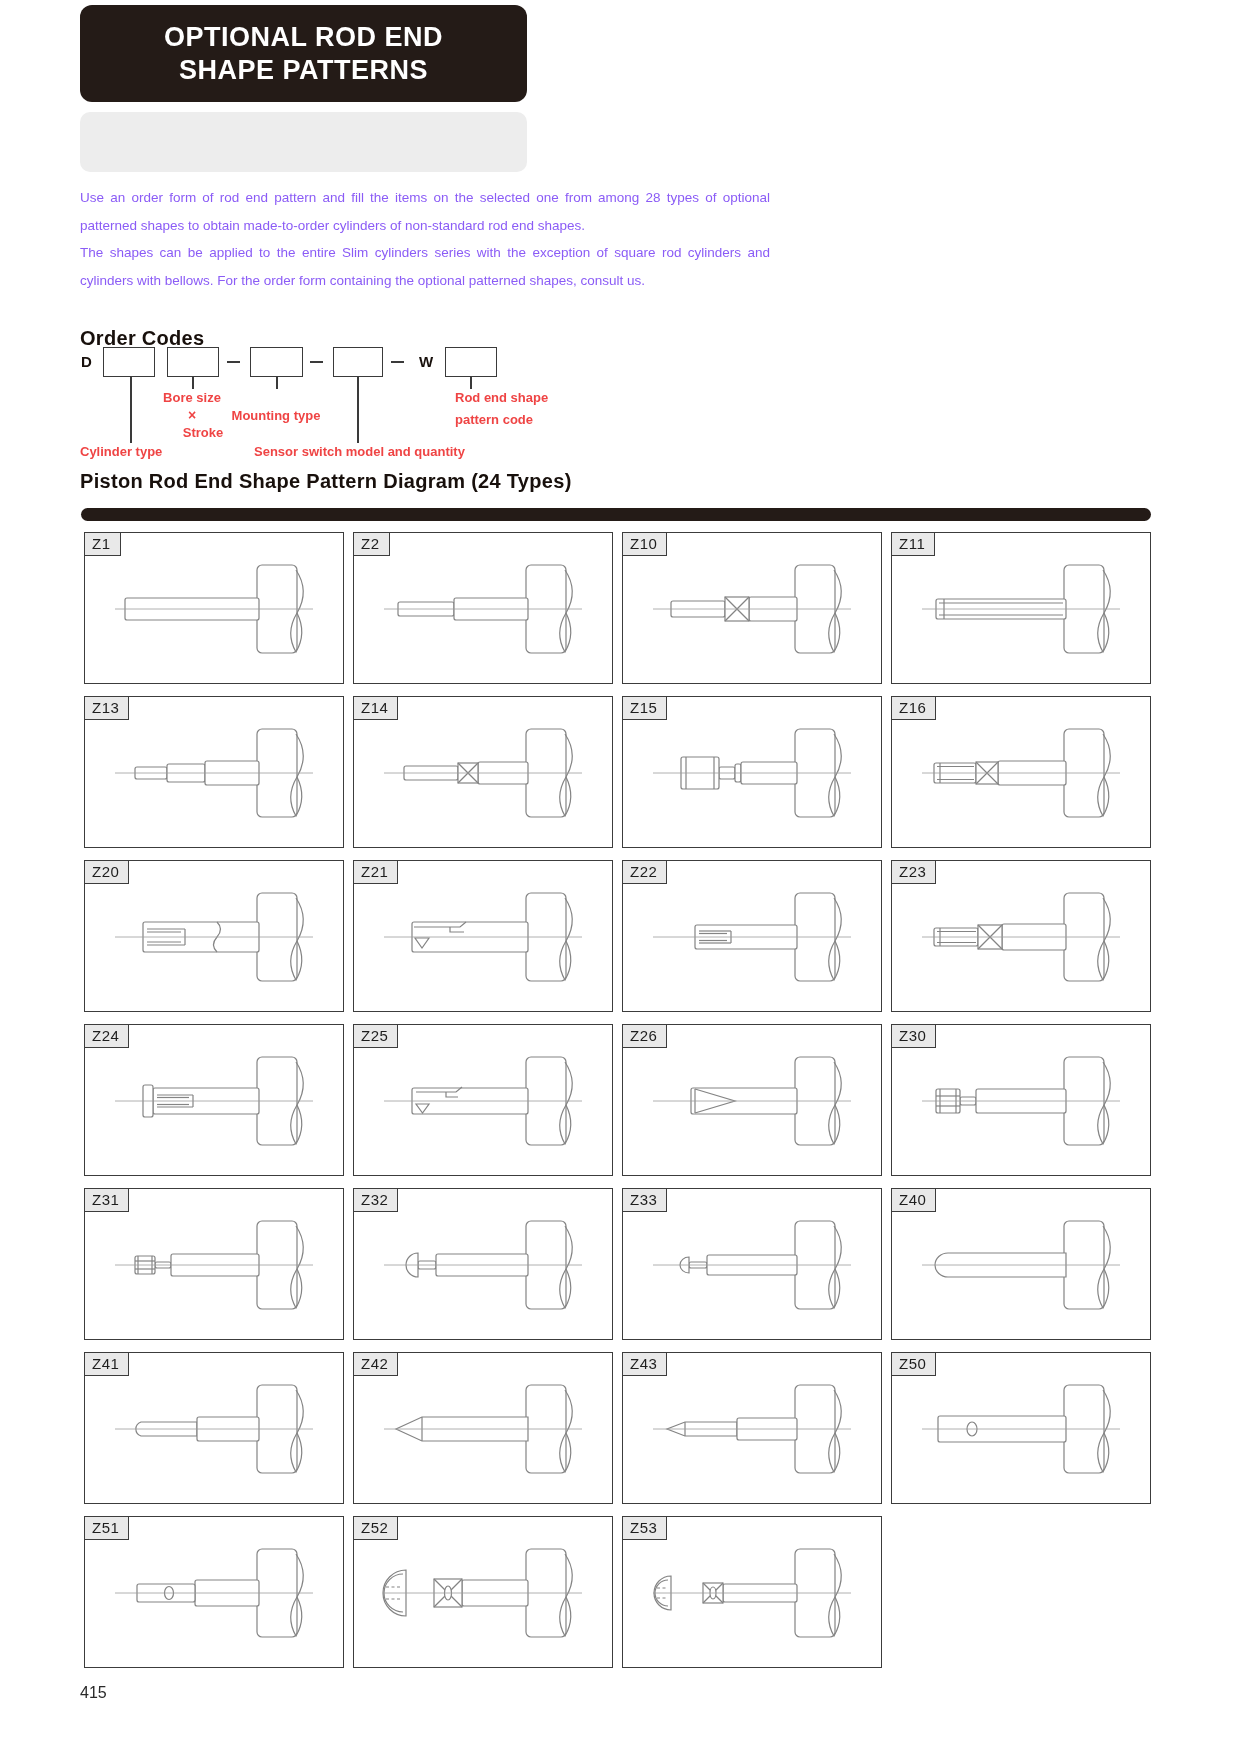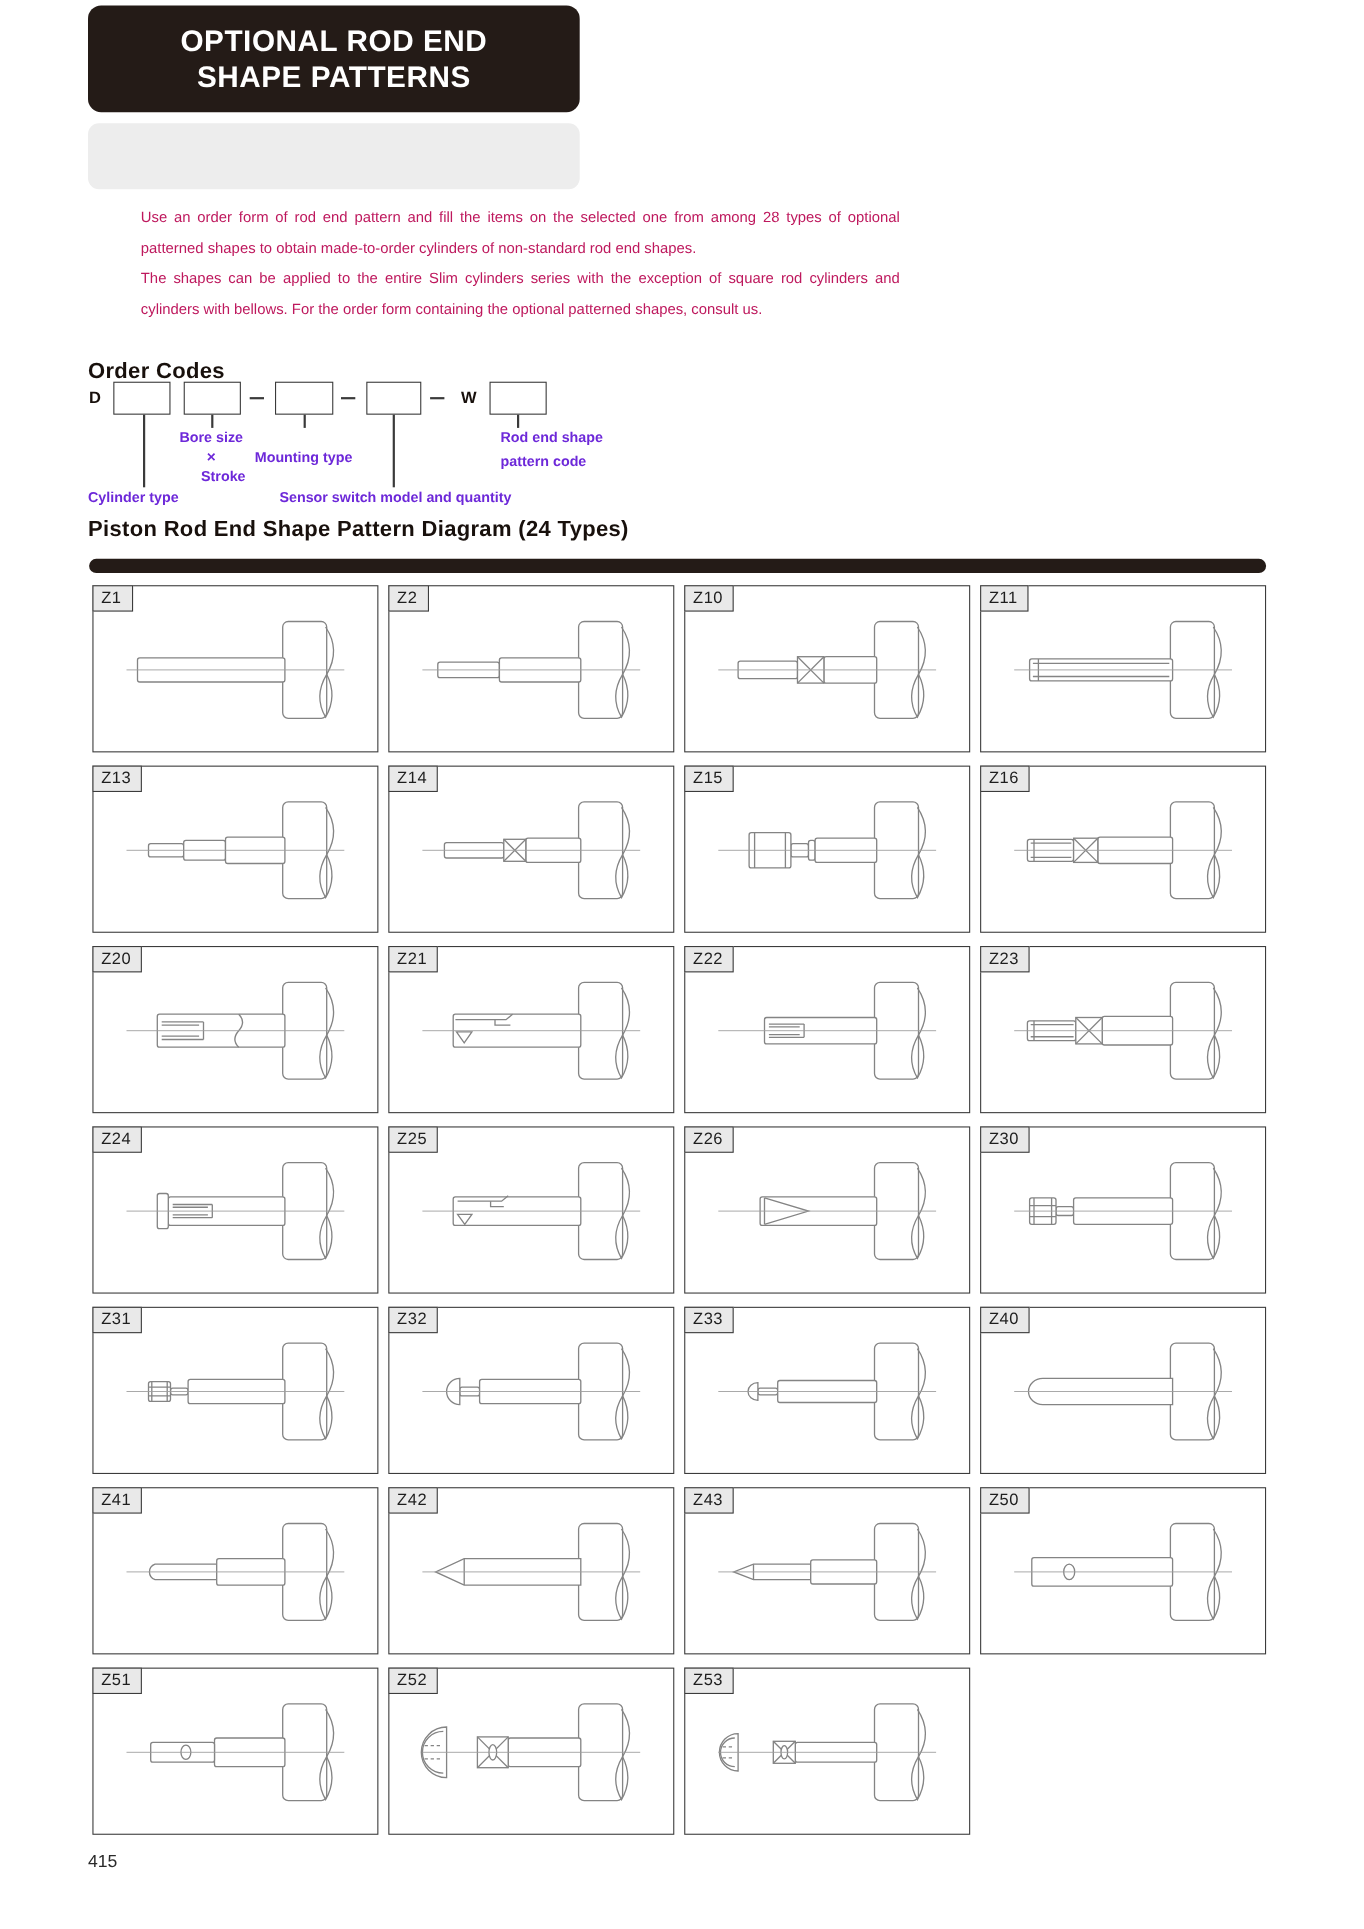--- a/index.html
+++ b/index.html
@@ -7,30 +7,30 @@
         font-family:"Liberation Sans",sans-serif;color:#222;}
 
   
   .title-box{position:absolute;left:80px;top:5px;width:447px;height:97px;background:#241b17;
              border-radius:12px;display:flex;flex-direction:column;justify-content:center;align-items:center;}
   .title-box div{color:#fff;font-size:27px;font-weight:bold;line-height:33px;letter-spacing:.5px;}
   .gray-box{position:absolute;left:80px;top:112px;width:447px;height:60px;background:#ededed;border-radius:10px;}
 
   
   .intro{position:absolute;left:80px;top:184px;width:690px;font-size:13.5px;line-height:27.5px;
-         color:#be185d;text-align:justify;margin-left:48px;}
+         color:#8b5cf6;text-align:justify;}
   .intro p{margin:0;}
 
   
   .h2{position:absolute;font-size:20px;font-weight:bold;color:#18100c;letter-spacing:.3px;}
   .oc-letter{position:absolute;font-size:15px;font-weight:bold;color:#18100c;}
   .oc-box{position:absolute;top:347px;height:30px;border:1.5px solid #3a3a3a;background:#fff;box-sizing:border-box;}
   .oc-dash{position:absolute;top:361px;width:13px;height:2px;background:#3a3a3a;}
   .oc-vline{position:absolute;width:1.5px;background:#3a3a3a;}
-  .oc-label{position:absolute;font-size:13px;font-weight:bold;color:#6d28d9;white-space:nowrap;}
+  .oc-label{position:absolute;font-size:13px;font-weight:bold;color:#ef4444;white-space:nowrap;}
   .oc-center{text-align:center;}
 
   
   .section-bar{position:absolute;left:81px;top:508px;width:1070px;height:13px;background:#241b17;border-radius:7px;}
 
   
   .grid{position:absolute;left:84px;top:532px;display:grid;
         grid-template-columns:repeat(4,260px);grid-auto-rows:152px;column-gap:9px;row-gap:12px;border-radius:15px;}
   .cell{position:relative;border:1.2px solid #3c3c3c;background:#fff;box-sizing:border-box;}
   .cell-label{position:absolute;top:-1px;left:-1px;border:1.2px solid #3c3c3c;background:#e9e9e9;

